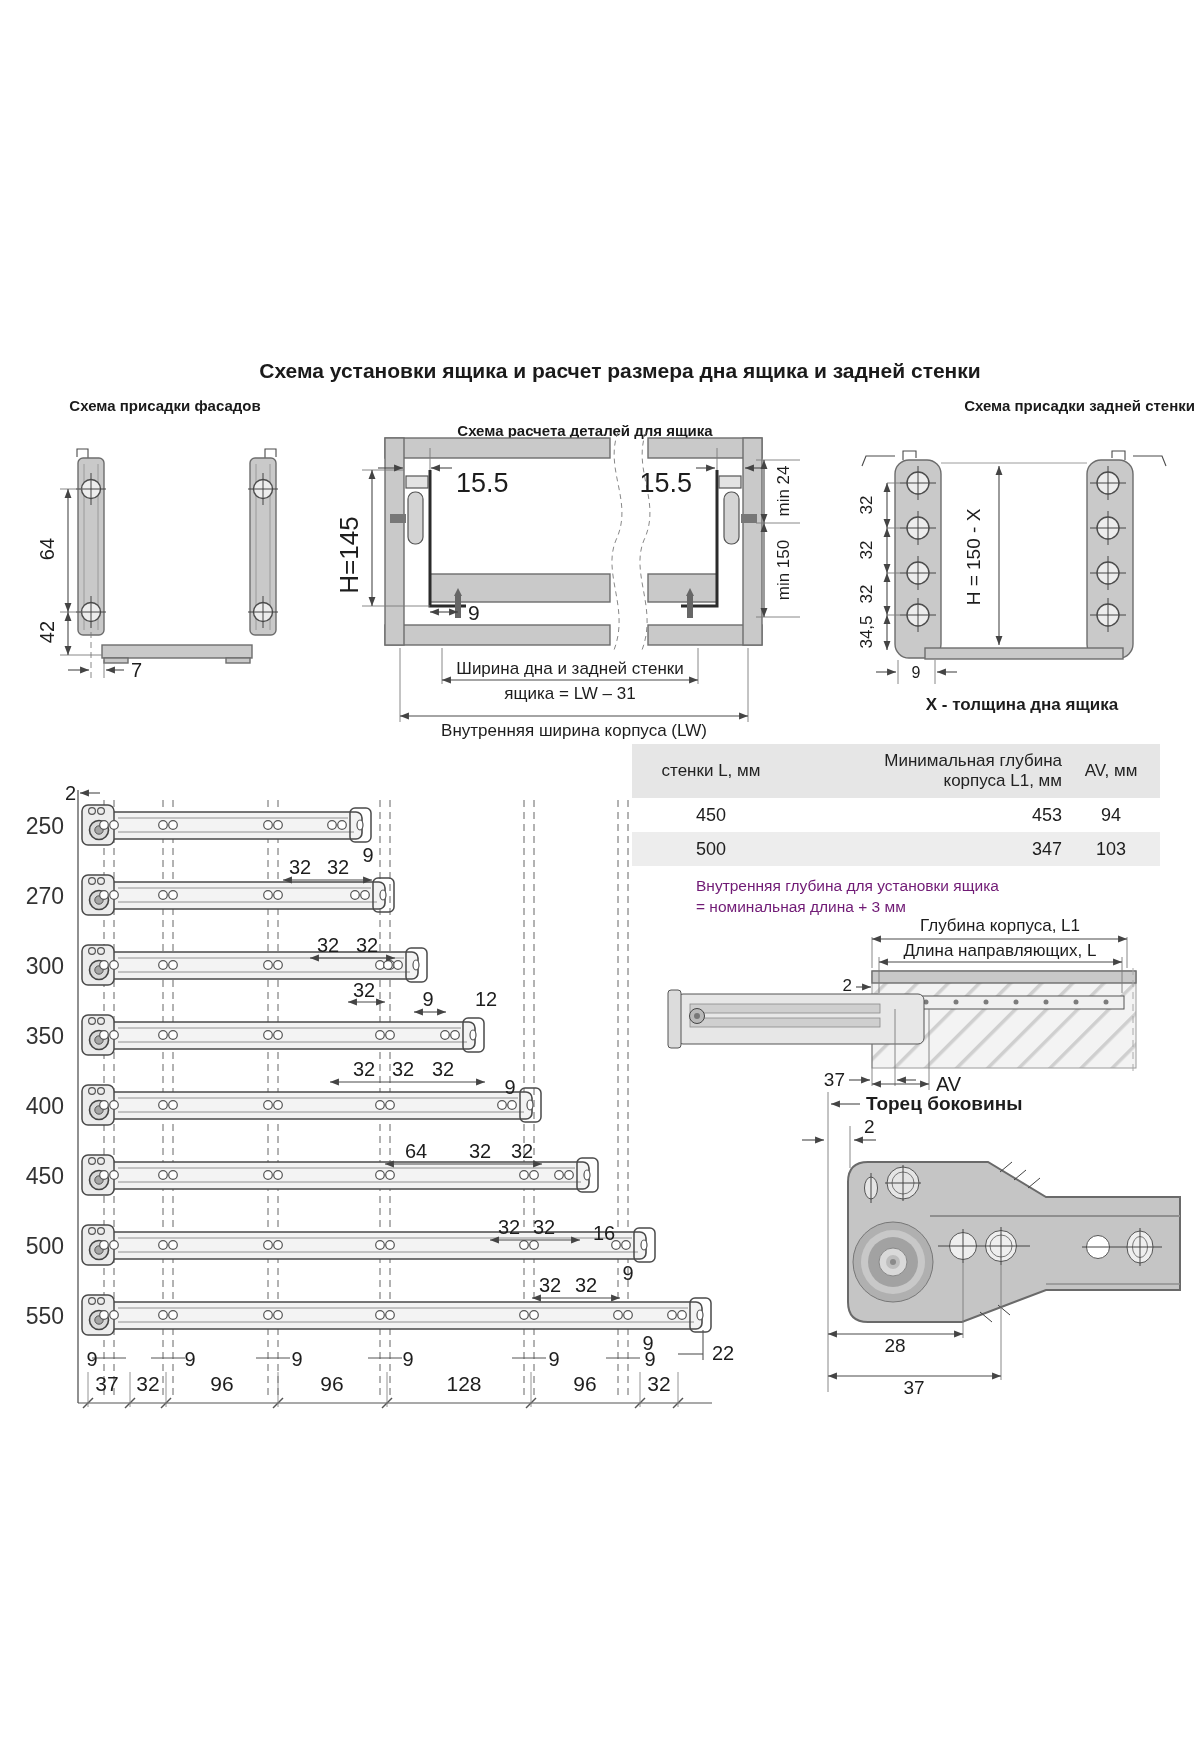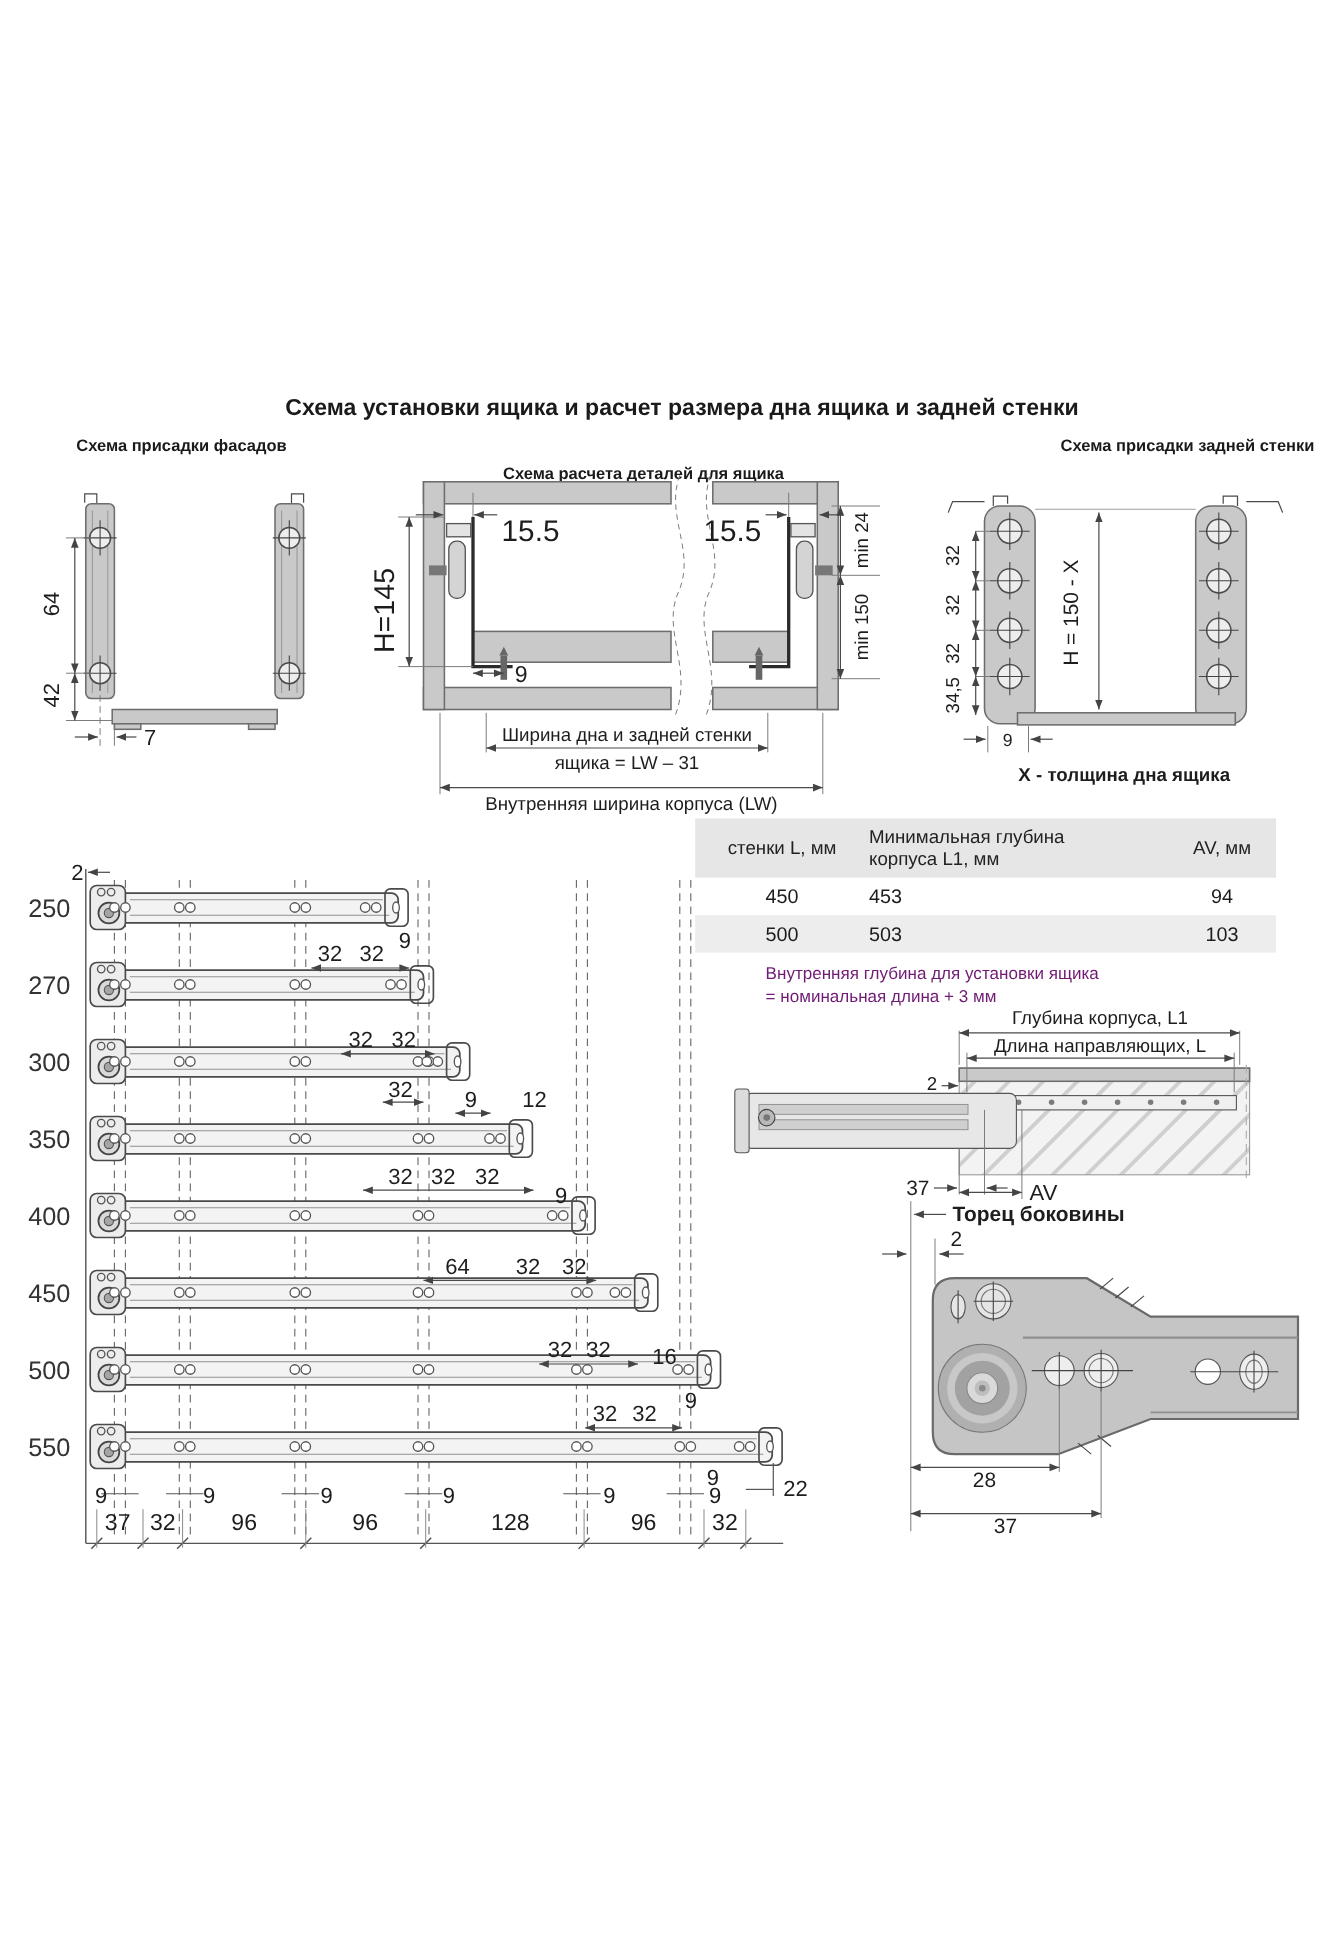--- a/index.html
+++ b/index.html
@@ -16,21 +16,21 @@
   .thick{fill:none;stroke:#2b2b2b;stroke-width:3;}
   .dim{stroke:#4a4a4a;stroke-width:1.1;fill:none;}
   .ext{stroke:#7a7a7a;stroke-width:0.9;fill:none;}
   .hole{fill:#ededed;stroke:#4d4d4d;stroke-width:1.4;}
   .cx{stroke:#444;stroke-width:1;}
   .t16{font-size:16px;} .t17{font-size:17px;} .t19{font-size:19px;} .t20{font-size:20px;}
   .t21{font-size:21px;} .t23{font-size:23px;fill:#333;} .t26{font-size:26px;} .t27{font-size:27px;}
   .b{font-weight:bold;}
   
   .tbl-row{position:absolute;left:632px;width:528px;display:flex;align-items:center;}
-  .tbl-c1{width:158px;text-align:center;} .tbl-c2{width:272px;text-align:left;} .tbl-c3{width:98px;text-align:center;}
+  .tbl-c1{width:158px;text-align:center;} .tbl-c2{width:272px;text-align:right;} .tbl-c3{width:98px;text-align:center;}
   .tbl-head{height:54px;background:#e6e6e6;font-size:17px;color:#222;}
   .tbl-r1{height:34px;background:#ffffff;font-size:18px;}
   .tbl-r2{height:34px;background:#ededed;font-size:18px;}
   .note{font-size:15.5px;color:#701a75;}
 </style>
 </head>
 <body>
 
 <div class="canvas">
 
@@ -44,21 +44,21 @@
     <span class="tbl-c2"><span>Минимальная глубина</span><br><span>корпуса L1, мм</span></span>
     <span class="tbl-c3">AV, мм</span>
   </div>
   <div class="tbl-row tbl-r1" style="top:798px;">
     <span class="tbl-c1">450</span>
     <span class="tbl-c2">453</span>
     <span class="tbl-c3">94</span>
   </div>
   <div class="tbl-row tbl-r2" style="top:832px;">
     <span class="tbl-c1">500</span>
-    <span class="tbl-c2">503</span>
+    <span class="tbl-c2">347</span>
     <span class="tbl-c3">103</span>
   </div>
   <div class="abs note" style="left:696px;top:877px;">Внутренняя глубина для установки ящика</div>
   <div class="abs note" style="left:696px;top:898px;text-align:center;">= номинальная длина + 3 мм</div>
 
   <svg width="1200" height="1760" viewBox="0 0 1200 1760">
     <defs>
       <marker id="arr" viewBox="0 0 10 10" refX="9" refY="5" markerWidth="9" markerHeight="9" orient="auto-start-reverse">
         <path d="M0,1.5 L9,5 L0,8.5 Z" fill="#444"></path>
       </marker>

